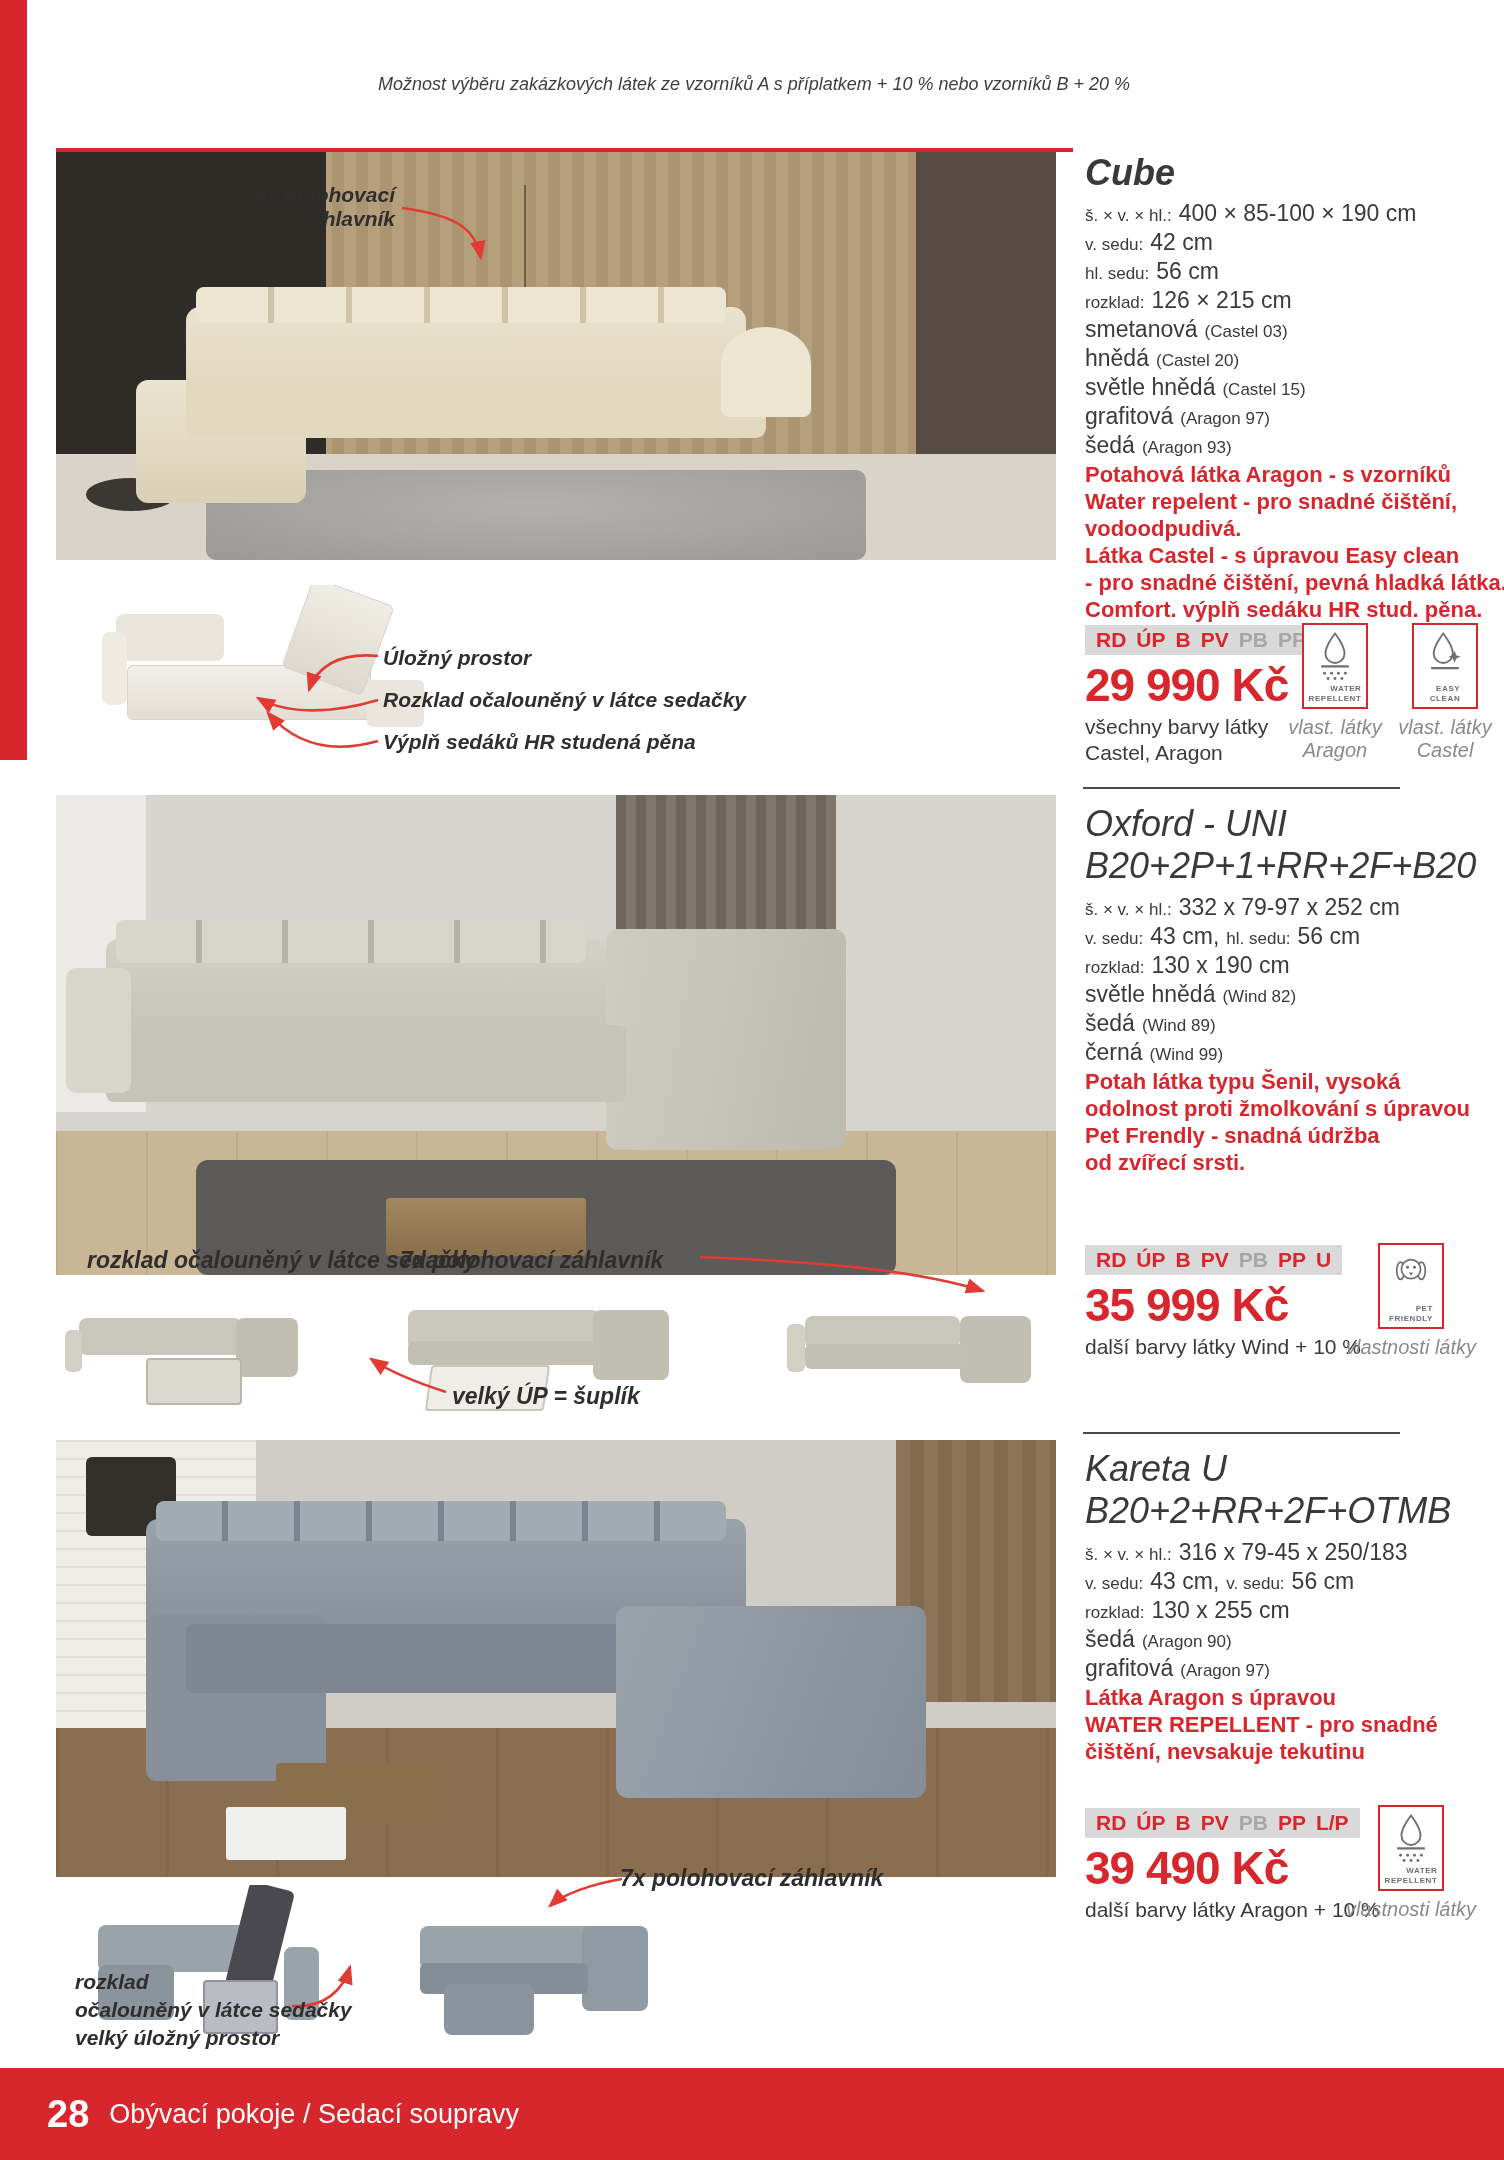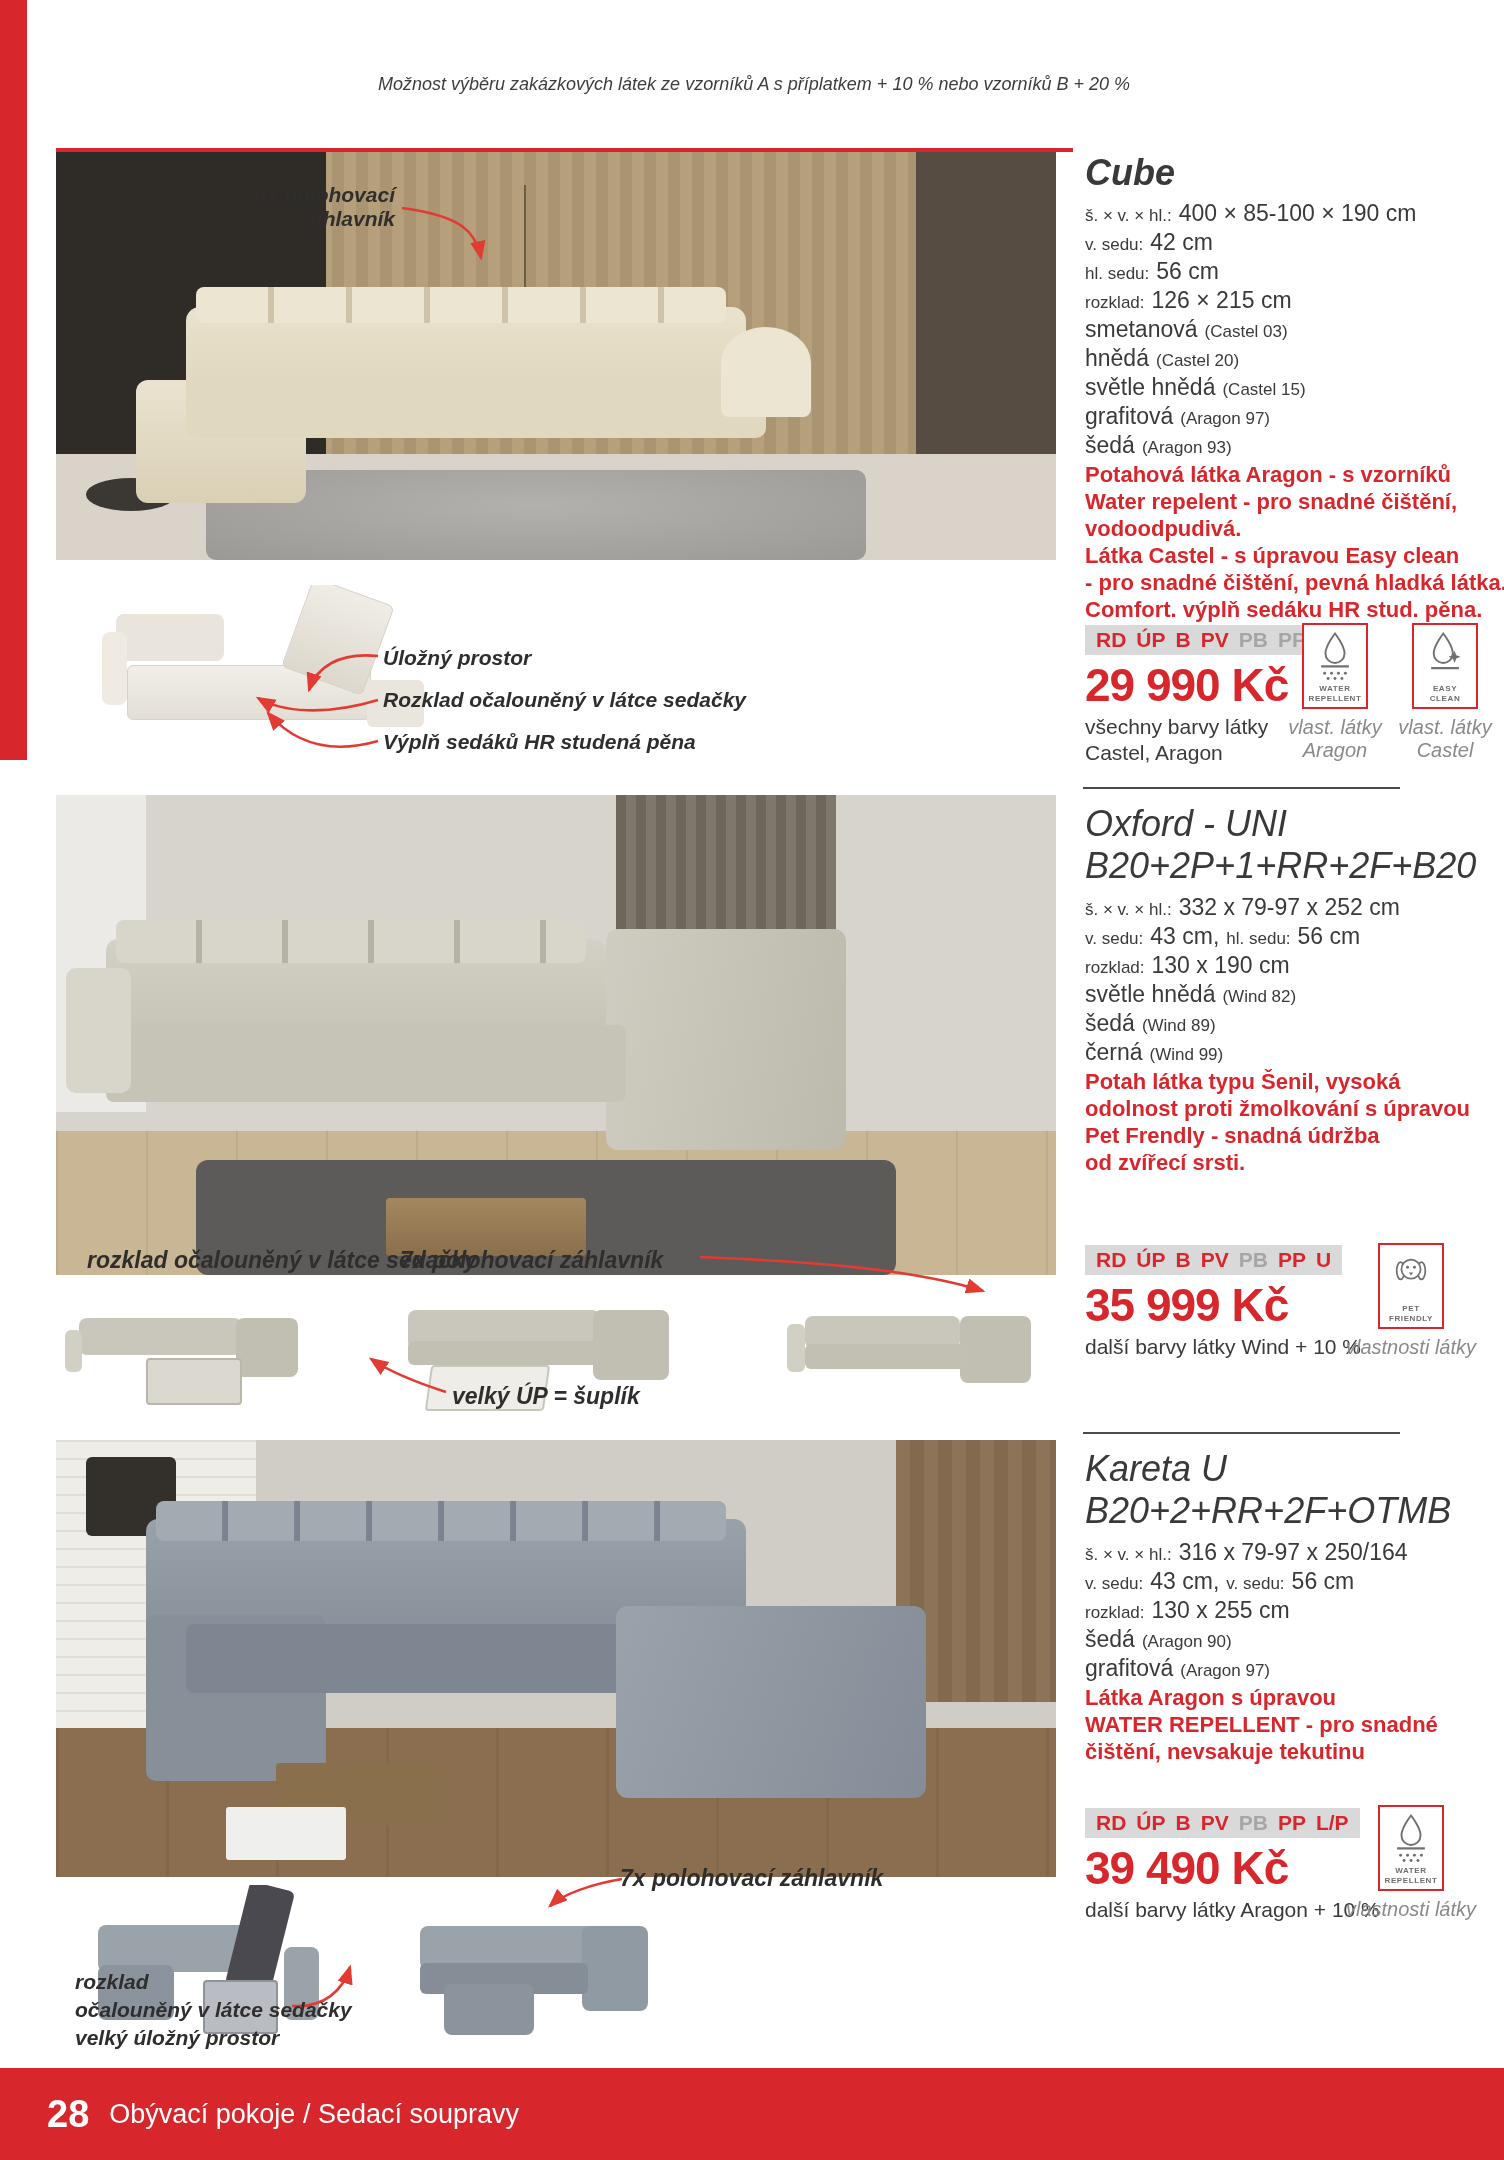--- a/index.html
+++ b/index.html
@@ -32,21 +32,21 @@
   .desc{font-size:22px;line-height:27px;font-weight:700;color:var(--red);white-space:nowrap}
   .pricing{position:absolute;left:0}
   .badges{display:flex;gap:10px;background:#d9d9d9;padding:3px 11px;width:max-content;font-weight:700;font-size:21px;align-items:center}
   .bdg.on{color:var(--red)}
   .bdg.off{color:var(--gray)}
   .price{font-size:46px;font-weight:700;color:var(--red);margin-top:3px;letter-spacing:-1px}
   .pnote{font-size:21px;color:#3b3a39;line-height:26px;margin-top:2px;font-weight:700}
   .iconsgrp{position:absolute;display:flex;gap:14px}
   .iunit{display:flex;flex-direction:column;align-items:center;width:96px}
   .ibox{width:66px;height:86px;border:2px solid var(--red);background:#fff;display:flex;flex-direction:column;align-items:center;padding-top:5px}
-  .ilabel{font-size:8px;color:#6f6e6d;letter-spacing:.6px;text-align:center;line-height:10px;margin-top:2px;font-weight:700}
+  .ilabel{font-size:8px;color:#6f6e6d;letter-spacing:.6px;text-align:right;line-height:10px;margin-top:2px;font-weight:700}
   .icap{font-size:20px;font-style:italic;color:var(--capgray);text-align:center;line-height:23px;margin-top:7px;white-space:nowrap}
   .ann{position:absolute;font-style:italic;font-weight:700;color:#2f2e2c;z-index:6}
   .ann.small{font-size:21px;line-height:24px}
   .ann.med{font-size:23px;line-height:28px;white-space:nowrap}
   .footer{left:0;top:2068px;width:1504px;height:92px;background:var(--red);display:flex;align-items:center;color:#fff}
   .pgnum{font-size:38px;font-weight:700;margin-left:47px}
   .crumb{font-size:27px;font-weight:400;margin-left:20px}
   svg.arrows{left:0;top:0;width:1504px;height:2160px;pointer-events:none;z-index:5}
 </style>
 </head>
@@ -294,21 +294,21 @@
     <div>očalouněný v látce sedačky</div>
     <div>velký úložný prostor</div>
   </div>
 
   <div class="abs col" style="top:1440px;height:625px">
     <div style="margin-top:8px">
       <div class="pname">Kareta U</div>
       <div class="pvariant">B20+2+RR+2F+OTMB</div>
     </div>
     <div class="specs">
-      <div class="spec"><span class="sl">š. × v. × hl.:</span><span class="sv">316 x 79-97 x 250/164</span></div>
+      <div class="spec"><span class="sl">š. × v. × hl.:</span><span class="sv">316 x 79-45 x 250/183</span></div>
       <div class="spec"><span class="sl">v. sedu:</span><span class="sv">43 cm,</span><span class="sl">v. sedu:</span><span class="sv">56 cm</span></div>
       <div class="spec"><span class="sl">rozklad:</span><span class="sv">130 x 255 cm</span></div>
       <div class="spec"><span class="sv">šedá</span><span class="sn">(Aragon 90)</span></div>
       <div class="spec"><span class="sv">grafitová</span><span class="sn">(Aragon 97)</span></div>
     </div>
     <div>
       <div class="desc">Látka Aragon s úpravou</div>
       <div class="desc">WATER REPELLENT - pro snadné</div>
       <div class="desc">čištění, nevsakuje tekutinu</div>
     </div>

